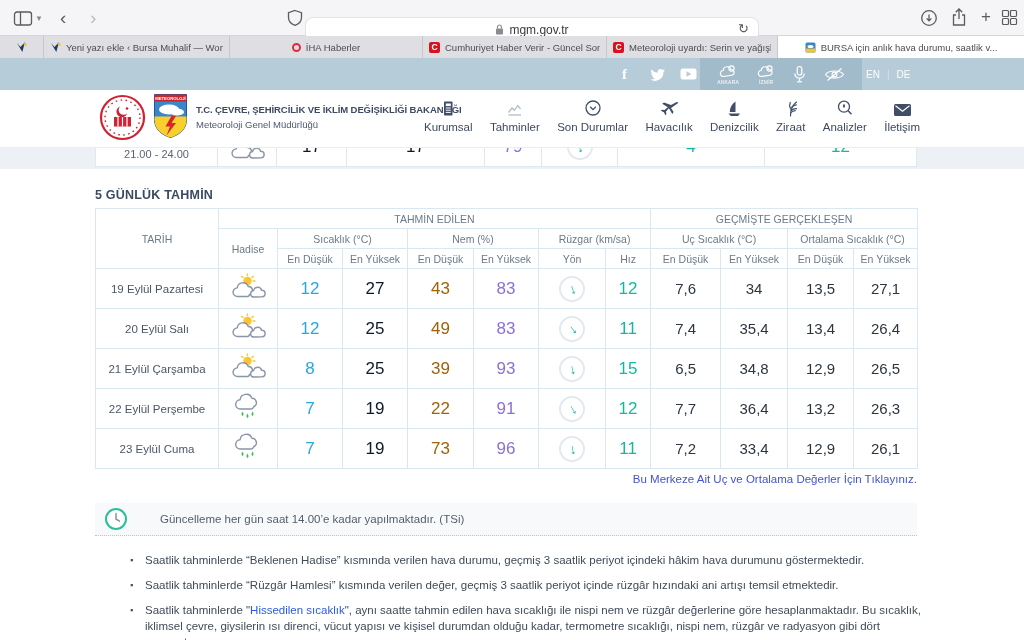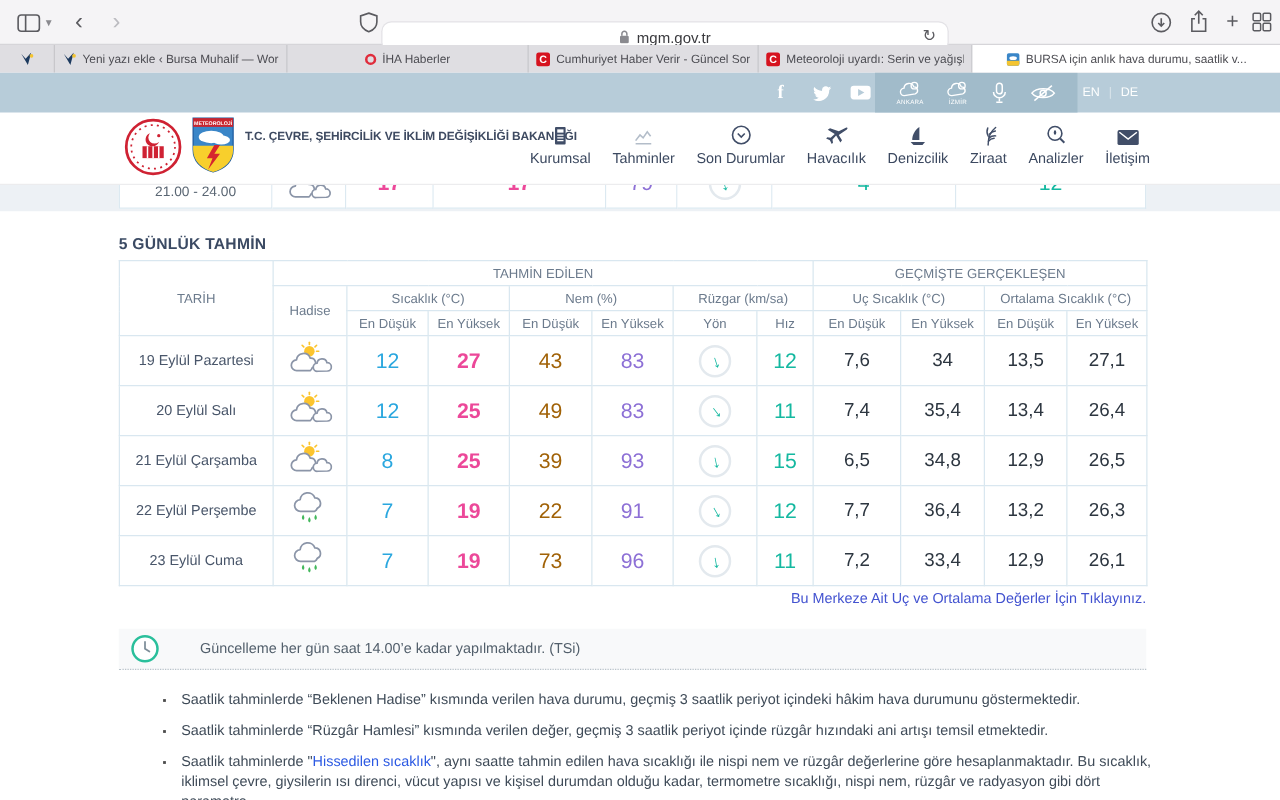--- a/index.html
+++ b/index.html
@@ -50,21 +50,21 @@
   .htime{font-size:11px;color:#5a6673;align-items:flex-end !important;padding-bottom:6px;}
   .hval{font-size:17px;font-weight:500;}
   
   .sectitle{left:95px;top:188px;font-size:12.5px;font-weight:bold;color:#3b4a63;letter-spacing:.2px;}
   table.fc{border-collapse:collapse;table-layout:fixed;width:822px;}
   table.fc th,table.fc td{border:1px solid #d9e7f0;background:#fff;text-align:center;padding:0;overflow:hidden;}
   table.fc th{height:19px;font-weight:normal;font-size:10.5px;color:#6b7a8c;}
   table.fc td{height:39px;}
   .c-date{font-size:11.5px;color:#49566a;}
   .v{font-size:17px;font-weight:500;}
-  .low{color:#2aa7df;} .high{color:#ec4899;font-weight:bold;} .hlow{color:#a16207;} .hhigh{color:#8d70d6;} .wnd{color:#14b8a0;}
+  .low{color:#2aa7df;} .high{color:#0f172a;} .hlow{color:#a16207;} .hhigh{color:#8d70d6;} .wnd{color:#14b8a0;}
   .bw{font-size:15px;color:#2d3640;font-weight:400;}
   th.low{color:#2aa7df;} th.high{color:#f4466e;} th.hlow{color:#f2a50a;} th.hhigh{color:#8d70d6;}
   .wind-circle{display:inline-flex;width:26px;height:26px;border:2px solid #e3e9ee;border-radius:50%;
                align-items:center;justify-content:center;box-sizing:border-box;}
   .wind-arrow{font-size:14px;font-weight:bold;color:#14b8a0;line-height:1;display:inline-block;}
   .fclink{left:95px;top:473px;width:822px;text-align:right;font-size:11.5px;color:#4353d0;cursor:pointer;}
   .notice{left:95px;top:503px;width:822px;height:33px;background:#f8f9fa;border-bottom:1px dotted #b9c3ca;
           box-sizing:border-box;display:flex;align-items:center;}
   .notice .ntext{font-size:11.5px;color:#525f6b;margin-left:32px;}
   .clockwrap{margin-left:9px;display:flex;}
@@ -250,20 +250,21 @@
         <path d="M2.5 24.5h32v3c0 10-7.5 15.5-16 18-8.5-2.5-16-8-16-18z" fill="#f8cf2c"></path>
         <rect x="2.5" y="2.5" width="32" height="7" fill="#c9252f"></rect>
         <text x="18.5" y="7.8" font-size="4.2" fill="#fff" text-anchor="middle" font-family="Liberation Sans,sans-serif" font-weight="bold">METEOROLOJİ</text>
         <ellipse cx="17" cy="17.5" rx="10" ry="5" fill="#fff"></ellipse>
         <ellipse cx="25" cy="20" rx="7" ry="3.6" fill="#fff"></ellipse>
         <path d="M19.5 24l-6 10.5h4.5l-3.5 9 9.5-12.5h-4.5l4.5-7z" fill="#d6252e"></path>
       </svg>
     </span>
     <div class="abs" style="left:196px;top:14px">
       <div class="title1">T.C. ÇEVRE, ŞEHİRCİLİK VE İKLİM DEĞİŞİKLİĞİ BAKANLIĞI</div>
+      <div class="title2">Meteoroloji Genel Müdürlüğü</div>
     </div>
     <div class="mainnav" id="main-nav">
         <div class="nav-item">
           <span class="nav-ico">
             <svg width="18" height="17" viewBox="0 0 18 17">
               <rect x="5" y="1.5" width="8.5" height="14" rx="0.8" fill="#414e68"></rect>
               <rect x="6.8" y="3.5" width="5" height="2.6" fill="#fff"></rect>
               <g stroke="#fff" stroke-width="1">
                 <line x1="6.8" y1="8" x2="11.8" y2="8"></line>
                 <line x1="6.8" y1="10.2" x2="11.8" y2="10.2"></line>

